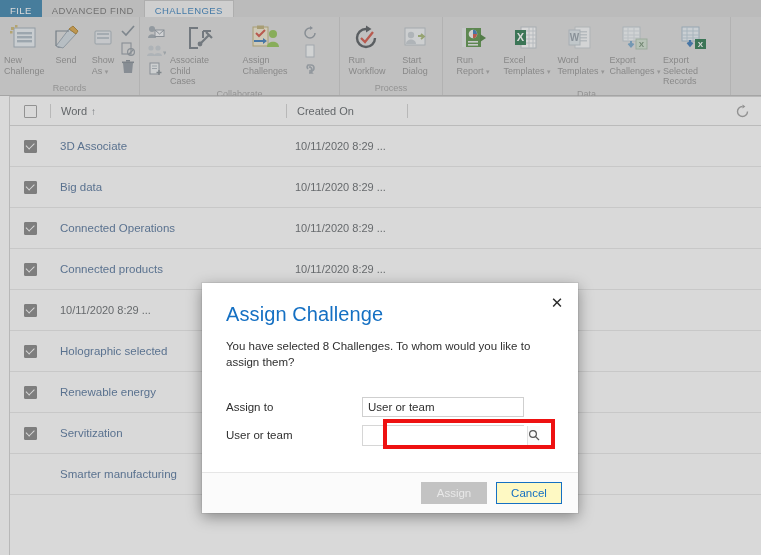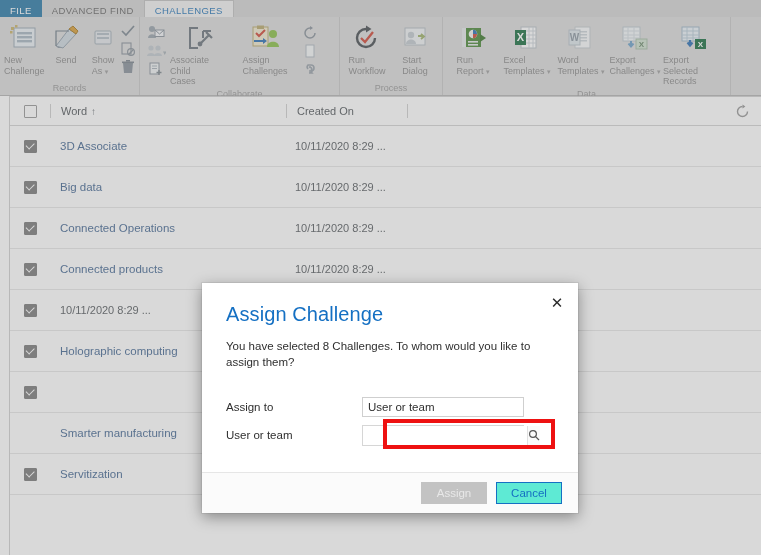--- a/index.html
+++ b/index.html
@@ -198,21 +198,21 @@
     height:40px;border-top:1px solid #e6e6e6;background:#fbfbfb;
     display:flex;align-items:center;justify-content:flex-end;
     padding-right:16px;gap:9px;
   }
   .btnmain{
     min-width:66px;height:22px;font-size:11.5px;
     font-family:"Liberation Sans", sans-serif;
     border:1px solid transparent;cursor:default;
   }
   .btnmain.disabled{background:#c3c3c3;color:#e8e8e8;}
-  .btnmain.outline{background:#5eead4;color:#1570c3;border:1px solid #1570c3;cursor:pointer;}
+  .btnmain.outline{background:#fef9c3;color:#1570c3;border:1px solid #1570c3;cursor:pointer;}
 </style>
 </head>
 <body>
 
 <div id="app">
 
   <div id="behind">
 
     <div class="tabstrip">
       <div class="tab file">
@@ -562,41 +562,42 @@
         <div class="row">
           <div class="cbcol">
               <div class="chk on"></div>
             </div>
           <div class="cr">10/11/2020 8:29 ...</div>
         </div>
         <div class="row">
           <div class="cbcol">
               <div class="chk on"></div>
             </div>
-          <div class="nm">Holographic computing</div>
+          <div class="nm">Holographic selected</div>
           <div class="cr"></div>
         </div>
         <div class="row">
           <div class="cbcol">
               <div class="chk on"></div>
             </div>
+          <div class="nm">Renewable energy</div>
           <div class="cr"></div>
         </div>
         <div class="row">
           <div class="cbcol">
+              <div class="chk on"></div>
+            </div>
+          <div class="nm">Servitization</div>
+          <div class="cr"></div>
+        </div>
+        <div class="row">
+          <div class="cbcol">
               <div class="chk hidden"></div>
             </div>
           <div class="nm">Smarter manufacturing</div>
-          <div class="cr"></div>
-        </div>
-        <div class="row">
-          <div class="cbcol">
-              <div class="chk on"></div>
-            </div>
-          <div class="nm">Servitization</div>
           <div class="cr"></div>
         </div>
       </div>
     </div>
 
   </div>
 
   <div id="veil"></div>
 
   <div class="dialog">

